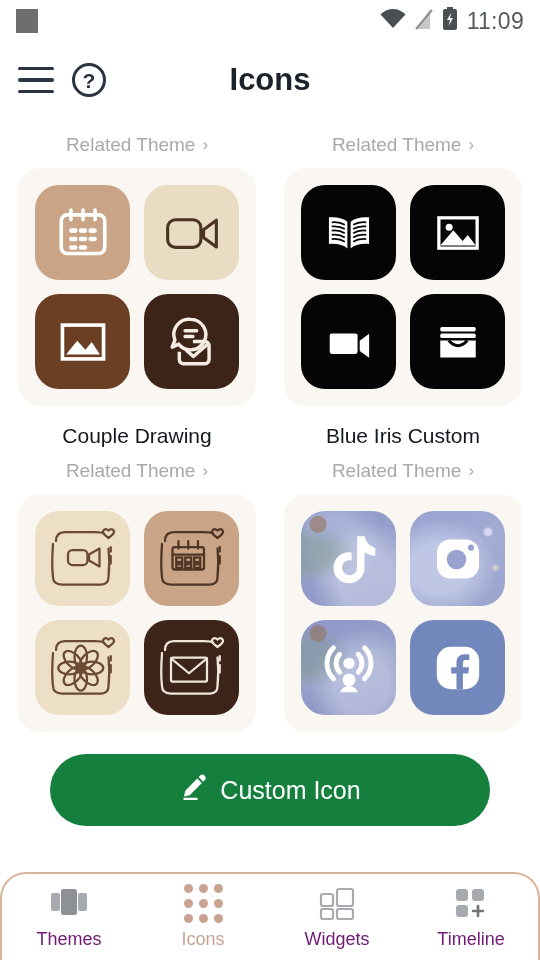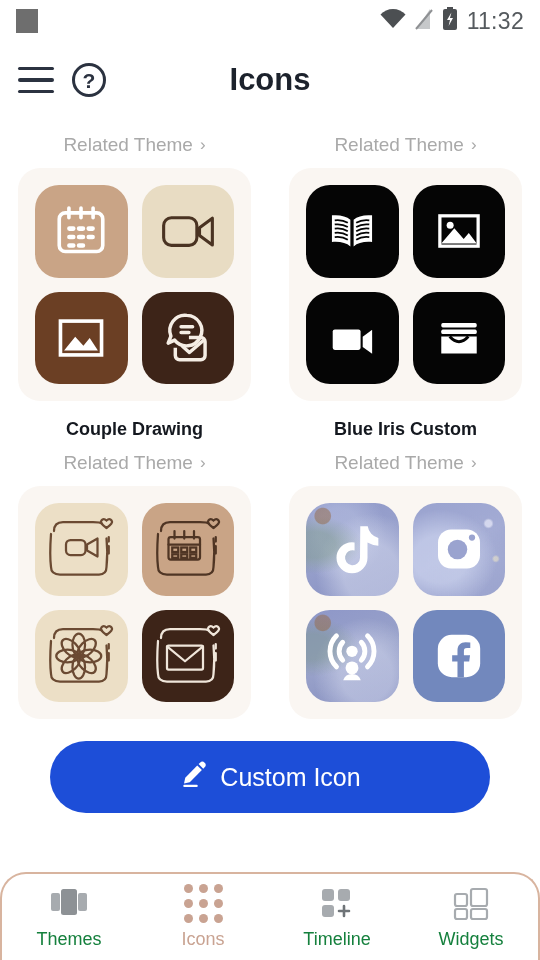--- a/index.html
+++ b/index.html
@@ -29,69 +29,69 @@
   .help { width: 34px; height: 34px; border: 3.2px solid #2b3240; border-radius: 50%;
           display: flex; align-items: center; justify-content: center;
           font-size: 21px; font-weight: bold; color: #2b3240; cursor: pointer; line-height: 1; }
   .page-title {
     position: absolute; left: 0; right: 0; text-align: center;
     font-size: 31px; font-weight: 700; color: #1c222c; pointer-events: none;
   }
 
   
   .content { padding: 6px 18px 0; }
-  .grid2 { display: grid; grid-template-columns: 1fr 1fr; column-gap: 38px; }
+  .grid2 { display: grid; grid-template-columns: 1fr 1fr; column-gap: 28px; }
 
   .rel-theme {
     display: flex; align-items: center; justify-content: center; gap: 7px;
     font-size: 19px; color: #a9a9a9; padding: 10px 0 12px; cursor: pointer;
   }
   .chev { font-size: 17px; color: #a9a9a9; }
 
   .theme-title {
-    text-align: center; font-size: 18px; font-weight: 700;
+    text-align: center; font-size: 21px; font-weight: 400;
     color: #14181f; padding: 18px 0 2px;
   }
 
   .card {
     background: #faf6f2; border-radius: 22px; padding: 17px;
     display: grid; grid-template-columns: 1fr 1fr; gap: 14px;
     cursor: pointer;
   }
   .tile {
     aspect-ratio: 1/1; border-radius: 24px;
     display: flex; align-items: center; justify-content: center;
     overflow: hidden; position: relative;
   }
   .tile svg { display: block; }
 
   
   .custom-wrap { padding: 22px 32px 0; }
   .custom-btn {
-    height: 72px; border-radius: 36px; background: #1d4ed8;
+    height: 72px; border-radius: 36px; background: #15803d;
     display: flex; align-items: center; justify-content: center; gap: 11px;
     color: #fff; font-size: 25px; cursor: pointer; border: none; width: 100%;
     font-family: "Liberation Sans", sans-serif;
   }
 
   
   .bottomnav {
     position: absolute; left: 0; right: 0; bottom: 0; height: 88px;
     background: #fff;
     border-top: 2.6px solid #d8b49f;
     border-left: 2.6px solid #d8b49f;
     border-right: 2.6px solid #d8b49f;
     border-top-left-radius: 26px; border-top-right-radius: 26px;
     display: flex; align-items: center;
   }
   .nav-item {
     flex: 1; display: flex; flex-direction: column; align-items: center;
     justify-content: center; gap: 7px; cursor: pointer; height: 100%;
   }
-  .nav-label { font-size: 18px; color: #15803d; }
+  .nav-label { font-size: 18px; color: #701a75; }
   .nav-item.active .nav-label { color: #c9a392; }
   .nav-ico { height: 38px; display: flex; align-items: center; justify-content: center; }
 
   .dotgrid { display: grid; grid-template-columns: repeat(3, 9px); gap: 6px; }
   .dotgrid i { width: 9px; height: 9px; border-radius: 50%; background: #c9a392; display: block; }
 </style>
 </head>
 <body>
 
 <div class="phone">
@@ -112,21 +112,21 @@
           <line x1="1" y1="21" x2="17" y2="2" stroke="#8e9093" stroke-width="2"></line>
         </svg>
       </span>
       <span>
         <svg width="16" height="24" viewBox="0 0 16 24">
           <rect x="5" y="0" width="6" height="2.4" fill="#4c4f52"></rect>
           <rect x="1" y="2" width="14" height="21" rx="2" fill="#4c4f52"></rect>
           <path d="M9.4 5.5 L5 13 h3 l-1.4 6 L11 11 H8 Z" fill="#ffffff"></path>
         </svg>
       </span>
-      <span class="sb-time">11:32</span>
+      <span class="sb-time">11:09</span>
     </div>
   </div>
 
   <div class="header">
     <div class="hdr-icons">
       <div class="burger">
         <i></i>
           <i></i>
           <i></i>
       </div>
@@ -381,36 +381,36 @@
             <i></i>
             <i></i>
             <i></i>
           </span>
       </span>
       <span class="nav-label">Icons</span>
     </div>
 
     <div class="nav-item">
       <span class="nav-ico">
+        <svg width="38" height="36" viewBox="0 0 38 36" fill="none" stroke="#a7abaf" stroke-width="2.2">
+          <rect x="3" y="9" width="12" height="12" rx="2"></rect>
+          <rect x="19" y="4" width="16" height="17" rx="2"></rect>
+          <rect x="3" y="24" width="12" height="10" rx="2"></rect>
+          <rect x="19" y="24" width="16" height="10" rx="2"></rect>
+        </svg>
+      </span>
+      <span class="nav-label">Widgets</span>
+    </div>
+
+    <div class="nav-item">
+      <span class="nav-ico">
         <svg width="38" height="34" viewBox="0 0 38 34">
           <rect x="4" y="3" width="12" height="12" rx="3" fill="#a7abaf"></rect>
           <rect x="20" y="3" width="12" height="12" rx="3" fill="#a7abaf"></rect>
           <rect x="4" y="19" width="12" height="12" rx="3" fill="#a7abaf"></rect>
           <path d="M26 20 v10 M21 25 h10" stroke="#6f7478" stroke-width="2.6" stroke-linecap="round"></path>
         </svg>
       </span>
       <span class="nav-label">Timeline</span>
     </div>
 
-    <div class="nav-item">
-      <span class="nav-ico">
-        <svg width="38" height="36" viewBox="0 0 38 36" fill="none" stroke="#a7abaf" stroke-width="2.2">
-          <rect x="3" y="9" width="12" height="12" rx="2"></rect>
-          <rect x="19" y="4" width="16" height="17" rx="2"></rect>
-          <rect x="3" y="24" width="12" height="10" rx="2"></rect>
-          <rect x="19" y="24" width="16" height="10" rx="2"></rect>
-        </svg>
-      </span>
-      <span class="nav-label">Widgets</span>
-    </div>
-
   </div>
 </div>
 
 </body></html>

